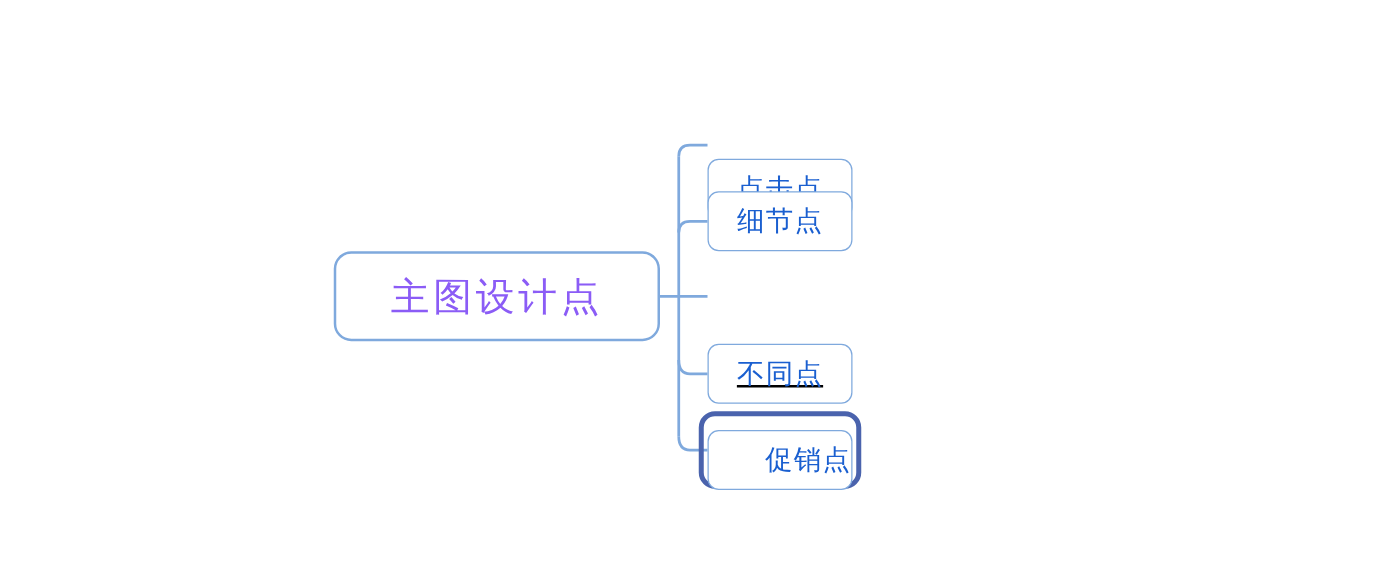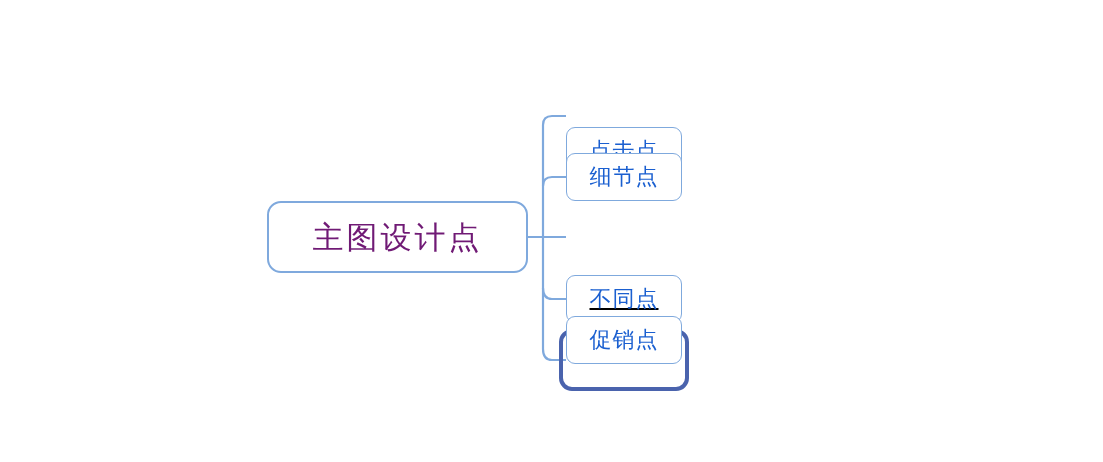--- a/index.html
+++ b/index.html
@@ -35,21 +35,21 @@
     height: 72px;
     box-sizing: border-box;
     border: 2px solid #7fa9dd;
     border-radius: 14px;
     background: #ffffff;
     display: flex;
     align-items: center;
     justify-content: center;
   }
   .root-label {
-    color: #701a75;
+    color: #8b5cf6;
     font-size: 31px;
     letter-spacing: 3px;
     line-height: 1;
     white-space: nowrap;
   }
 
   
   .child-node {
     position: absolute;
     left: 566px;
@@ -119,17 +119,17 @@
   <div class="child-node" style="top:153px;">
     <span class="child-label">细节点</span>
   </div>
 
 
   <div class="child-node" style="top:275px;text-decoration:underline;">
     <span class="child-label">不同点</span>
   </div>
 
   <div class="selection-ring" style="top:329px;"></div>
-  <div class="child-node selected" style="top:316px;">
+  <div class="child-node selected" style="top:344px;justify-content:flex-end;">
     <span class="child-label">促销点</span>
   </div>
 
 </div>
 
 </body></html>

